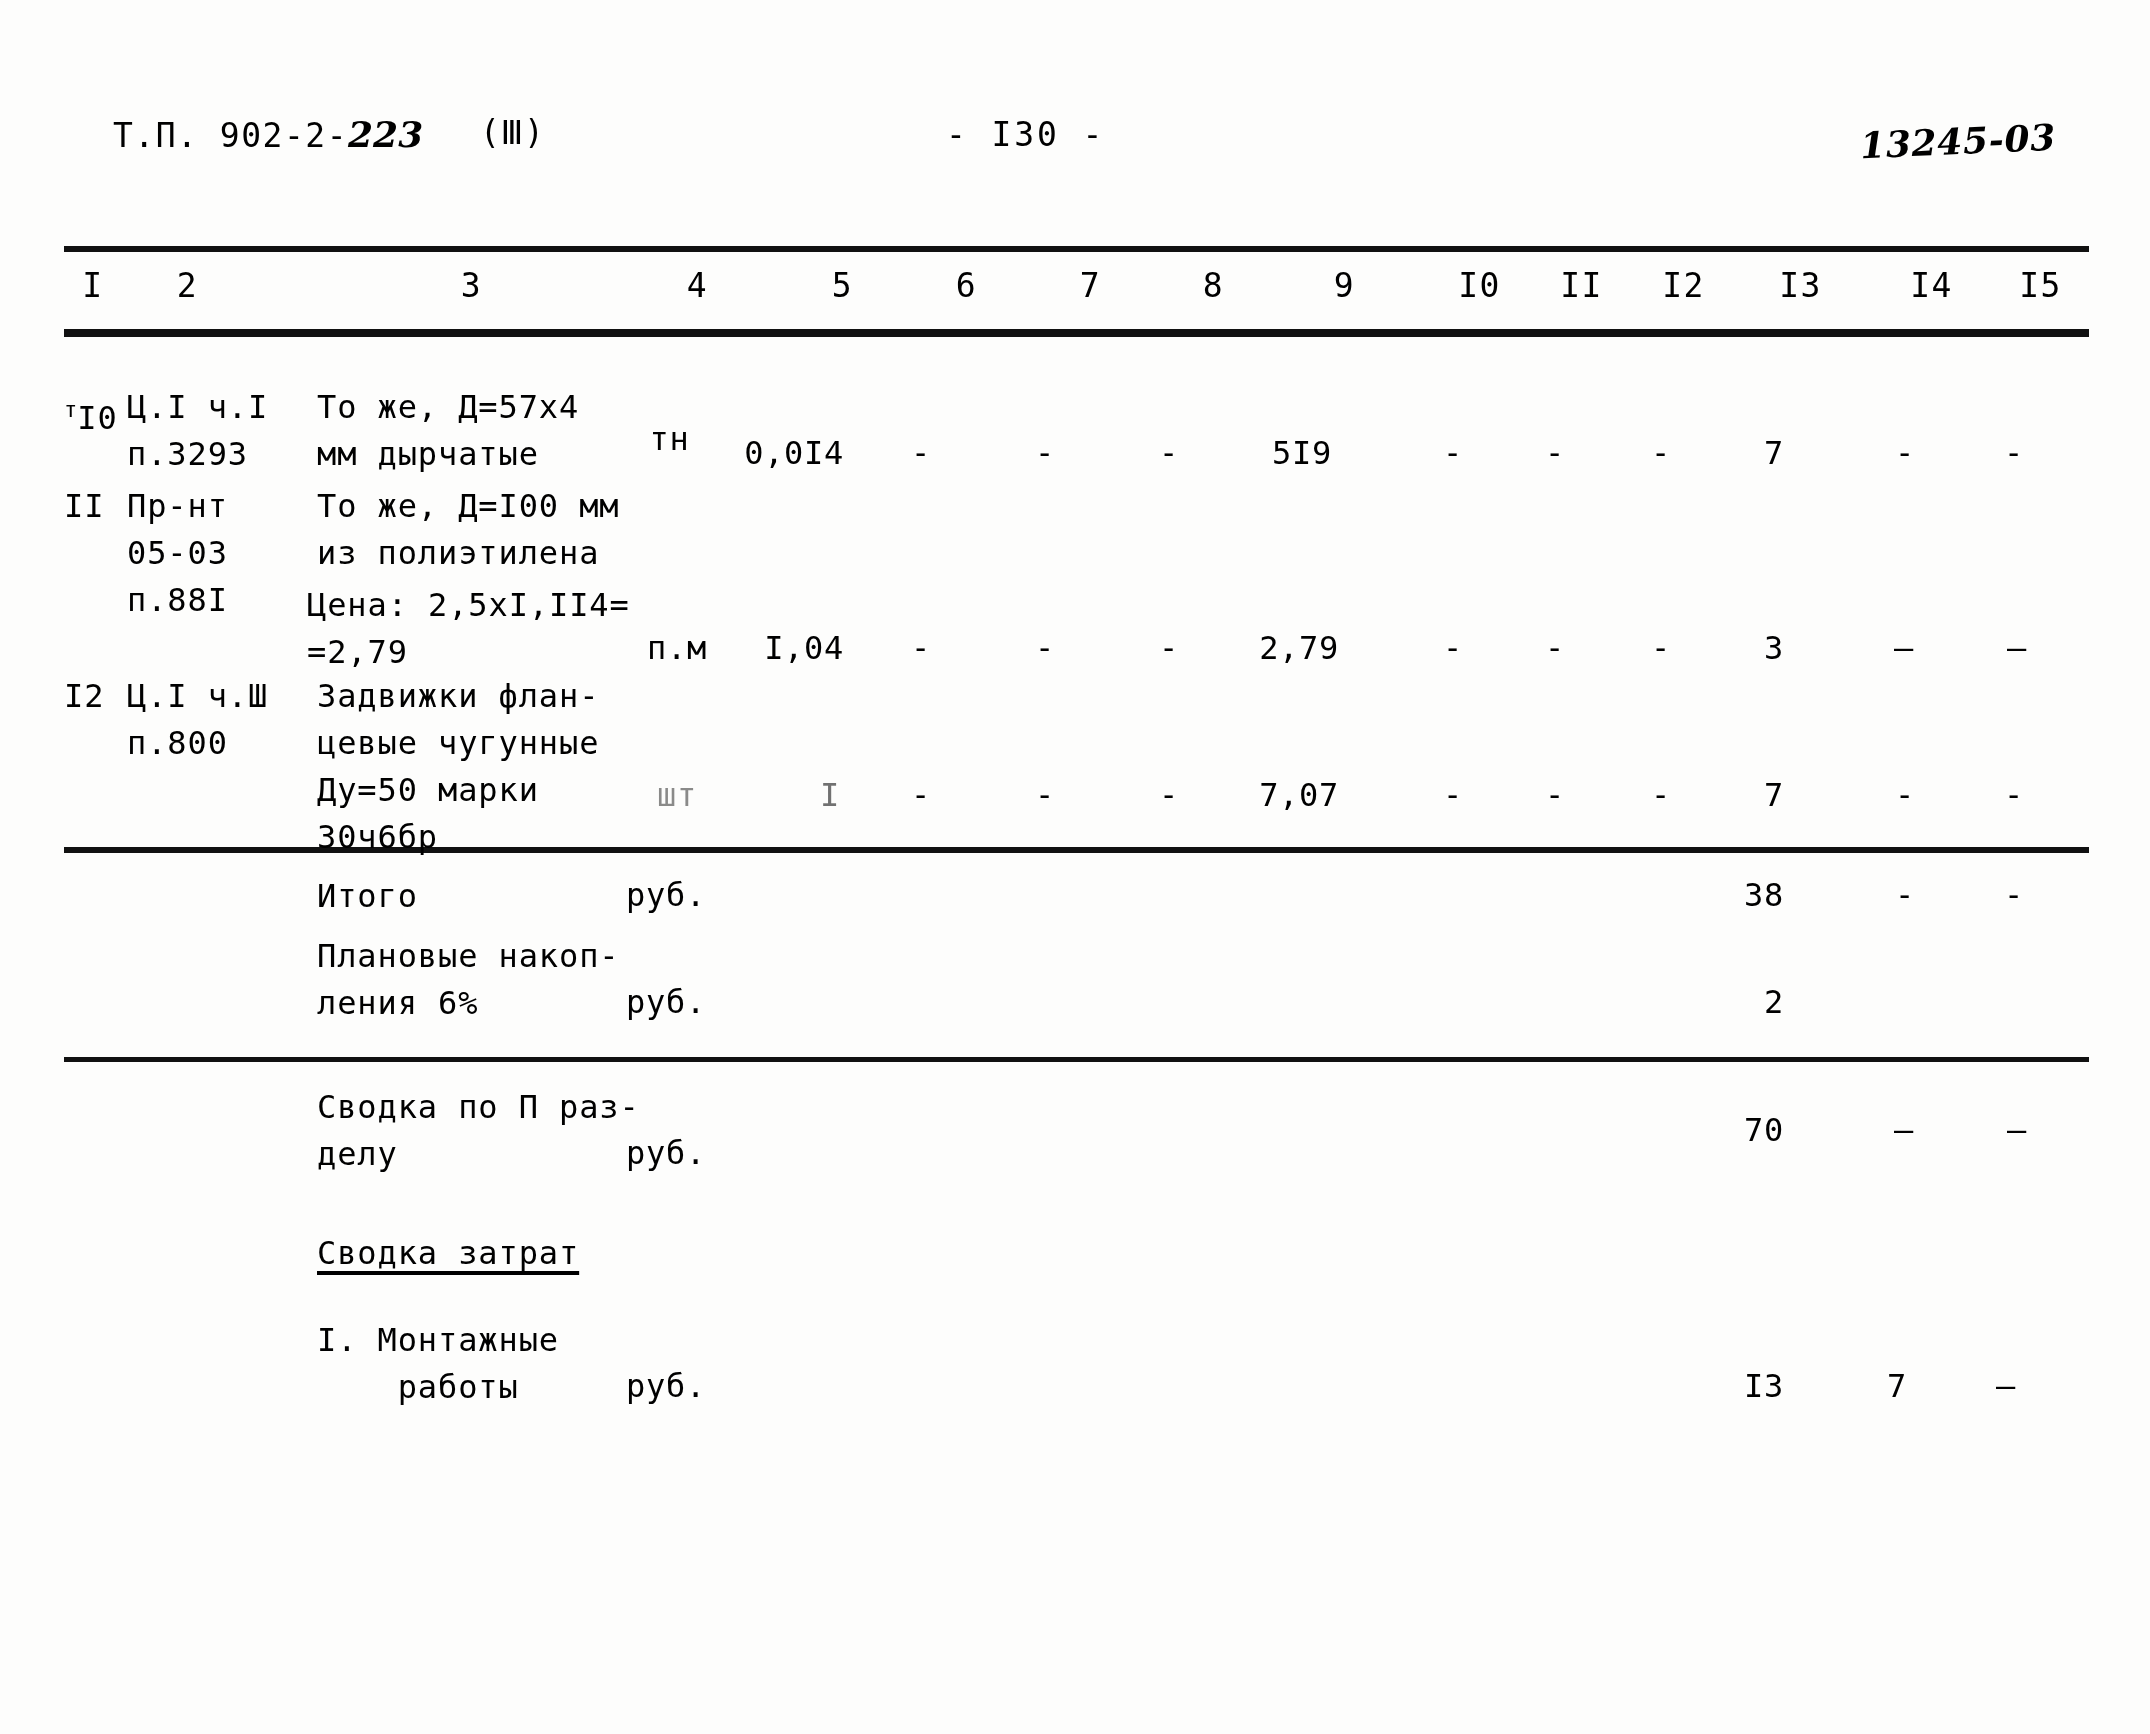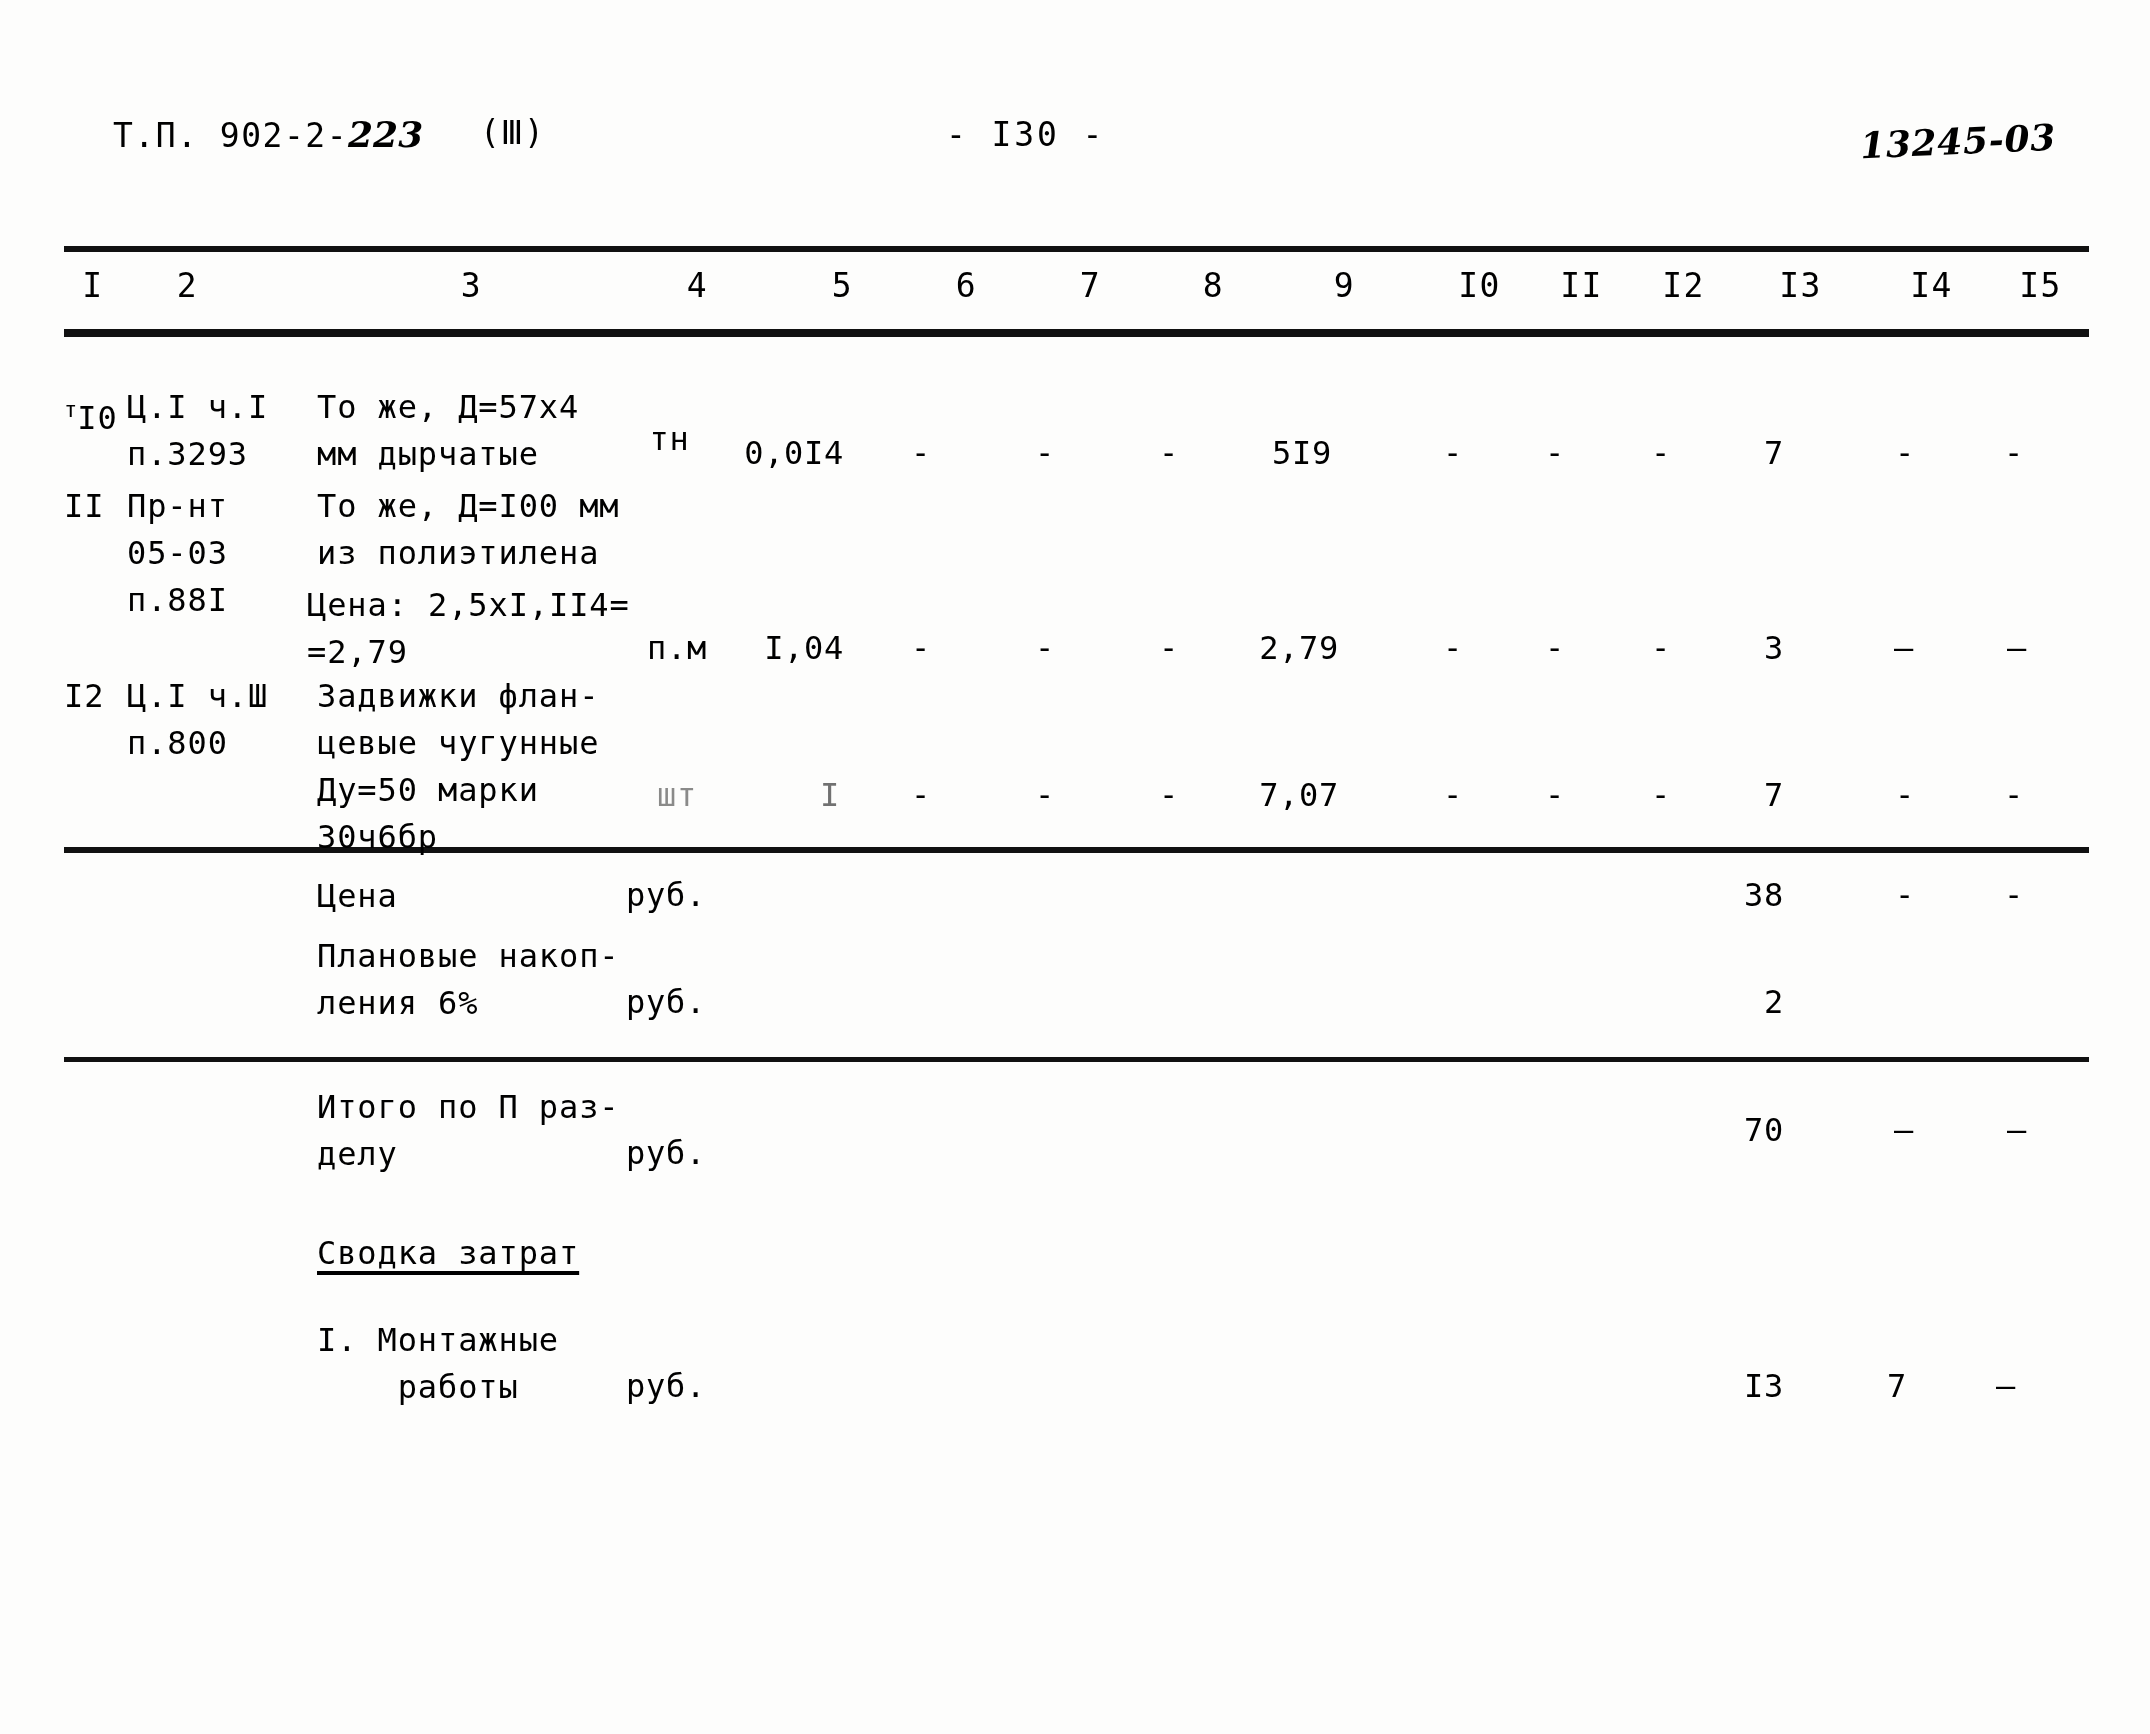--- a/index.html
+++ b/index.html
@@ -218,38 +218,38 @@
     <div class="cell num" style="left:1215px; top:773px; width:124px;">7,07</div>
     <div class="cell num" style="left:1368px; top:773px; width:95px;">-</div>
     <div class="cell num" style="left:1470px; top:773px; width:95px;">-</div>
     <div class="cell num" style="left:1576px; top:773px; width:95px;">-</div>
     <div class="cell num" style="left:1689px; top:773px; width:95px;">7</div>
     <div class="cell num" style="left:1820px; top:773px; width:95px;">-</div>
     <div class="cell num" style="left:1929px; top:773px; width:95px;">-</div>
   </div>
 
   <div>
-    <div class="block" style="left:317px; top:873px;">Цена</div>
+    <div class="block" style="left:317px; top:873px;">Итого</div>
     <div class="cell" style="left:626px; top:873px; width:160px;">руб.</div>
     <div class="cell num" style="left:1689px; top:873px; width:95px;">38</div>
     <div class="cell num" style="left:1820px; top:873px; width:95px;">-</div>
     <div class="cell num" style="left:1929px; top:873px; width:95px;">-</div>
   </div>
 
   <div>
     <div class="block" style="left:317px; top:933px;">Плановые накоп-
 ления 6%</div>
     <div class="cell" style="left:626px; top:980px; width:160px;">руб.</div>
     <div class="cell num" style="left:1689px; top:980px; width:95px;">2</div>
     <div class="cell num" style="left:1820px; top:980px; width:95px;"></div>
     <div class="cell num" style="left:1929px; top:980px; width:95px;"></div>
   </div>
 
   <div>
-    <div class="block" style="left:317px; top:1084px;">Итого по П раз-
+    <div class="block" style="left:317px; top:1084px;">Сводка по П раз-
 делу</div>
     <div class="cell" style="left:626px; top:1131px; width:160px;">руб.</div>
     <div class="cell num" style="left:1689px; top:1108px; width:95px;">70</div>
     <div class="cell num" style="left:1812px; top:1108px; width:102px;">—</div>
     <div class="cell num" style="left:1925px; top:1108px; width:102px;">—</div>
   </div>
 
   <div>
     <div class="block underlined" style="left:317px; top:1230px;">Сводка затрат</div>
     <div class="block" style="left:317px; top:1317px;">I. Монтажные

